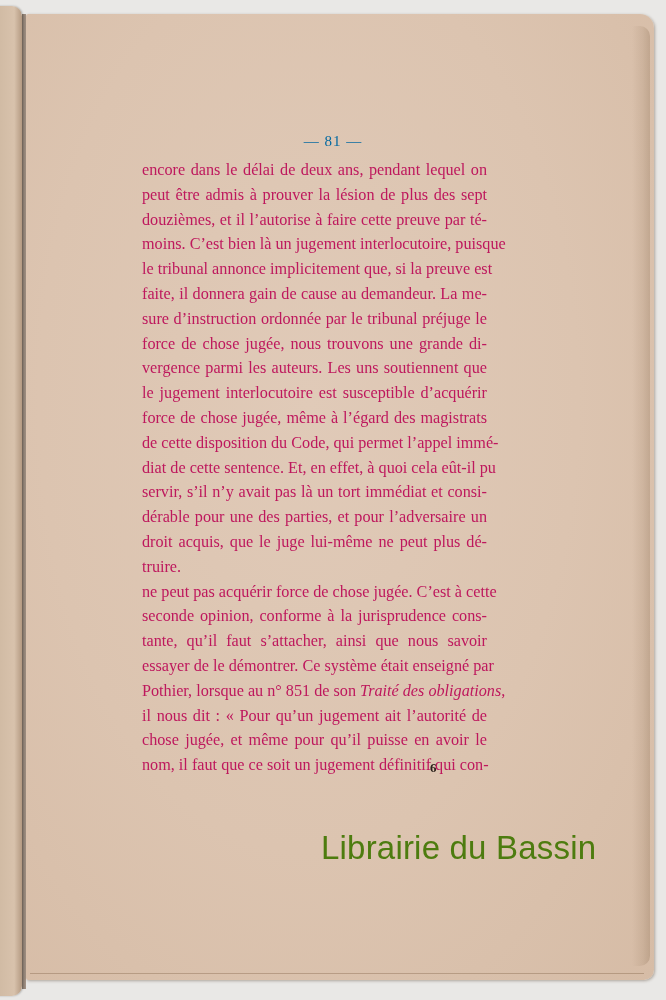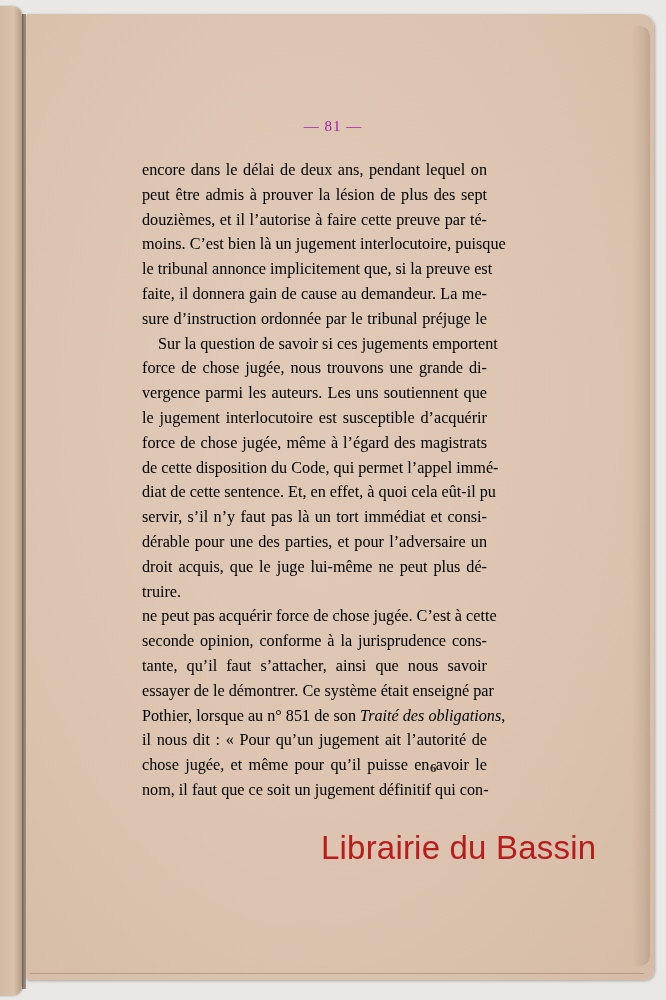--- a/index.html
+++ b/index.html
@@ -29,27 +29,27 @@
   .page-fold {
     position: absolute; right: 4px; top: 12px; width: 18px; bottom: 14px;
     background: linear-gradient(90deg, rgba(0,0,0,0) 0%, rgba(120,90,60,0.12) 60%, rgba(120,90,60,0.25) 100%);
     border-radius: 0 10px 10px 0;
   }
   .page-bottom-edge {
     position: absolute; left: 4px; right: 10px; bottom: 6px; height: 1px;
     background: rgba(120,90,60,0.35);
   }
   .folio {
-    position: absolute; left: 0; width: 100%; top: 118px;
-    text-align: center; font-size: 15px; color: #a21caf;
+    position: absolute; left: 0; width: 100%; top: 133px;
+    text-align: center; font-size: 15px; color: #0369a1;
     letter-spacing: 1px;
   }
   .text-block {
     position: absolute; left: 142px; top: 158px; width: 345px;
-    font-size: 16.2px; line-height: 24.8px; color: #000000;
+    font-size: 16.2px; line-height: 24.8px; color: #be185d;
   }
   .line {
     display: block; text-align: justify; text-align-last: justify;
     white-space: nowrap; height: 24.8px;
   }
   .line.last { text-align-last: left; }
   .line.indent { padding-left: 16px; }
   .line i { font-style: italic; }
   .signature {
     position: absolute; left: 430px; top: 760px;
@@ -80,40 +80,39 @@
     <span class="line">encore dans le délai de deux ans, pendant lequel on</span>
     <span class="line">peut être admis à prouver la lésion de plus des sept</span>
     <span class="line">douzièmes, et il l’autorise à faire cette preuve par té-</span>
     <span class="line">moins. C’est bien là un jugement interlocutoire, puisque</span>
     <span class="line">le tribunal annonce implicitement que, si la preuve est</span>
     <span class="line">faite, il donnera gain de cause au demandeur. La me-</span>
     <span class="line">sure d’instruction ordonnée par le tribunal préjuge le</span>
   </div>
 
   <div>
-    <span class="line indent">Sur la question de savoir si ces jugements emportent</span>
     <span class="line">force de chose jugée, nous trouvons une grande di-</span>
     <span class="line">vergence parmi les auteurs. Les uns soutiennent que</span>
     <span class="line">le jugement interlocutoire est susceptible d’acquérir</span>
     <span class="line">force de chose jugée, même à l’égard des magistrats</span>
     <span class="line">de cette disposition du Code, qui permet l’appel immé-</span>
     <span class="line">diat de cette sentence. Et, en effet, à quoi cela eût-il pu</span>
-    <span class="line">servir, s’il n’y faut pas là un tort immédiat et consi-</span>
+    <span class="line">servir, s’il n’y avait pas là un tort immédiat et consi-</span>
     <span class="line">dérable pour une des parties, et pour l’adversaire un</span>
     <span class="line">droit acquis, que le juge lui-même ne peut plus dé-</span>
     <span class="line last">truire.</span>
   </div>
 
   <div>
     <span class="line">ne peut pas acquérir force de chose jugée. C’est à cette</span>
     <span class="line">seconde opinion, conforme à la jurisprudence cons-</span>
     <span class="line">tante, qu’il faut s’attacher, ainsi que nous savoir</span>
     <span class="line">essayer de le démontrer. Ce système était enseigné par</span>
     <span class="line"><span>Pothier, lorsque au n° 851 de son</span> <i>Traité des obligations</i><span>,</span></span>
     <span class="line">il nous dit : « Pour qu’un jugement ait l’autorité de</span>
     <span class="line">chose jugée, et même pour qu’il puisse en avoir le</span>
     <span class="line">nom, il faut que ce soit un jugement définitif qui con-</span>
   </div>
 </div>
 
 <div class="signature">6</div>
 
-<div class="watermark" style="color: #b91c1c; text-align: center;">Librairie du Bassin</div>
+<div class="watermark" style="color: #4d7c0f; text-align: center;">Librairie du Bassin</div>
 
 </body></html>

